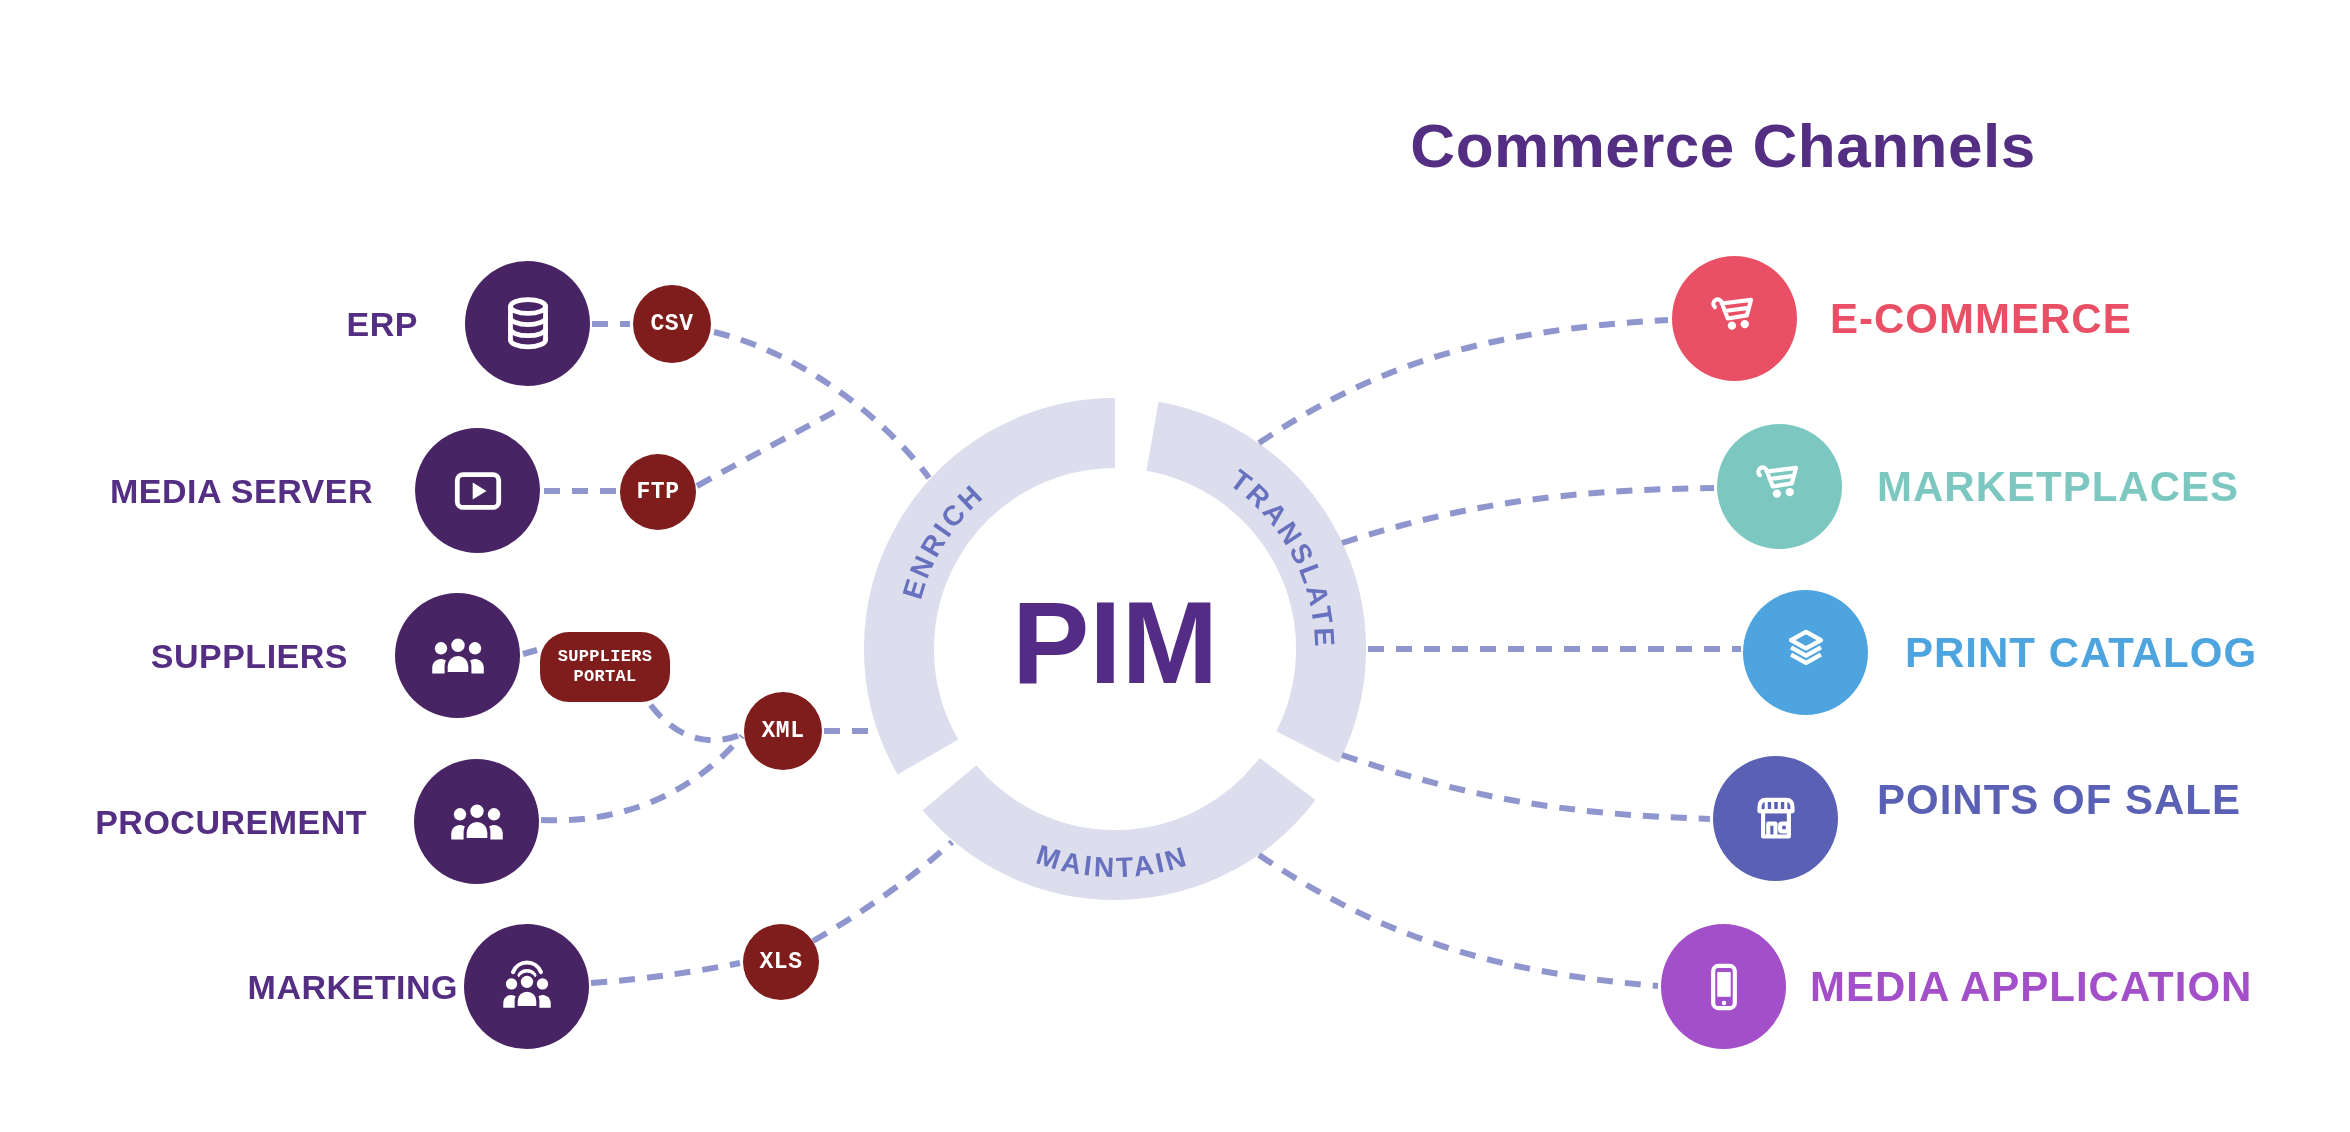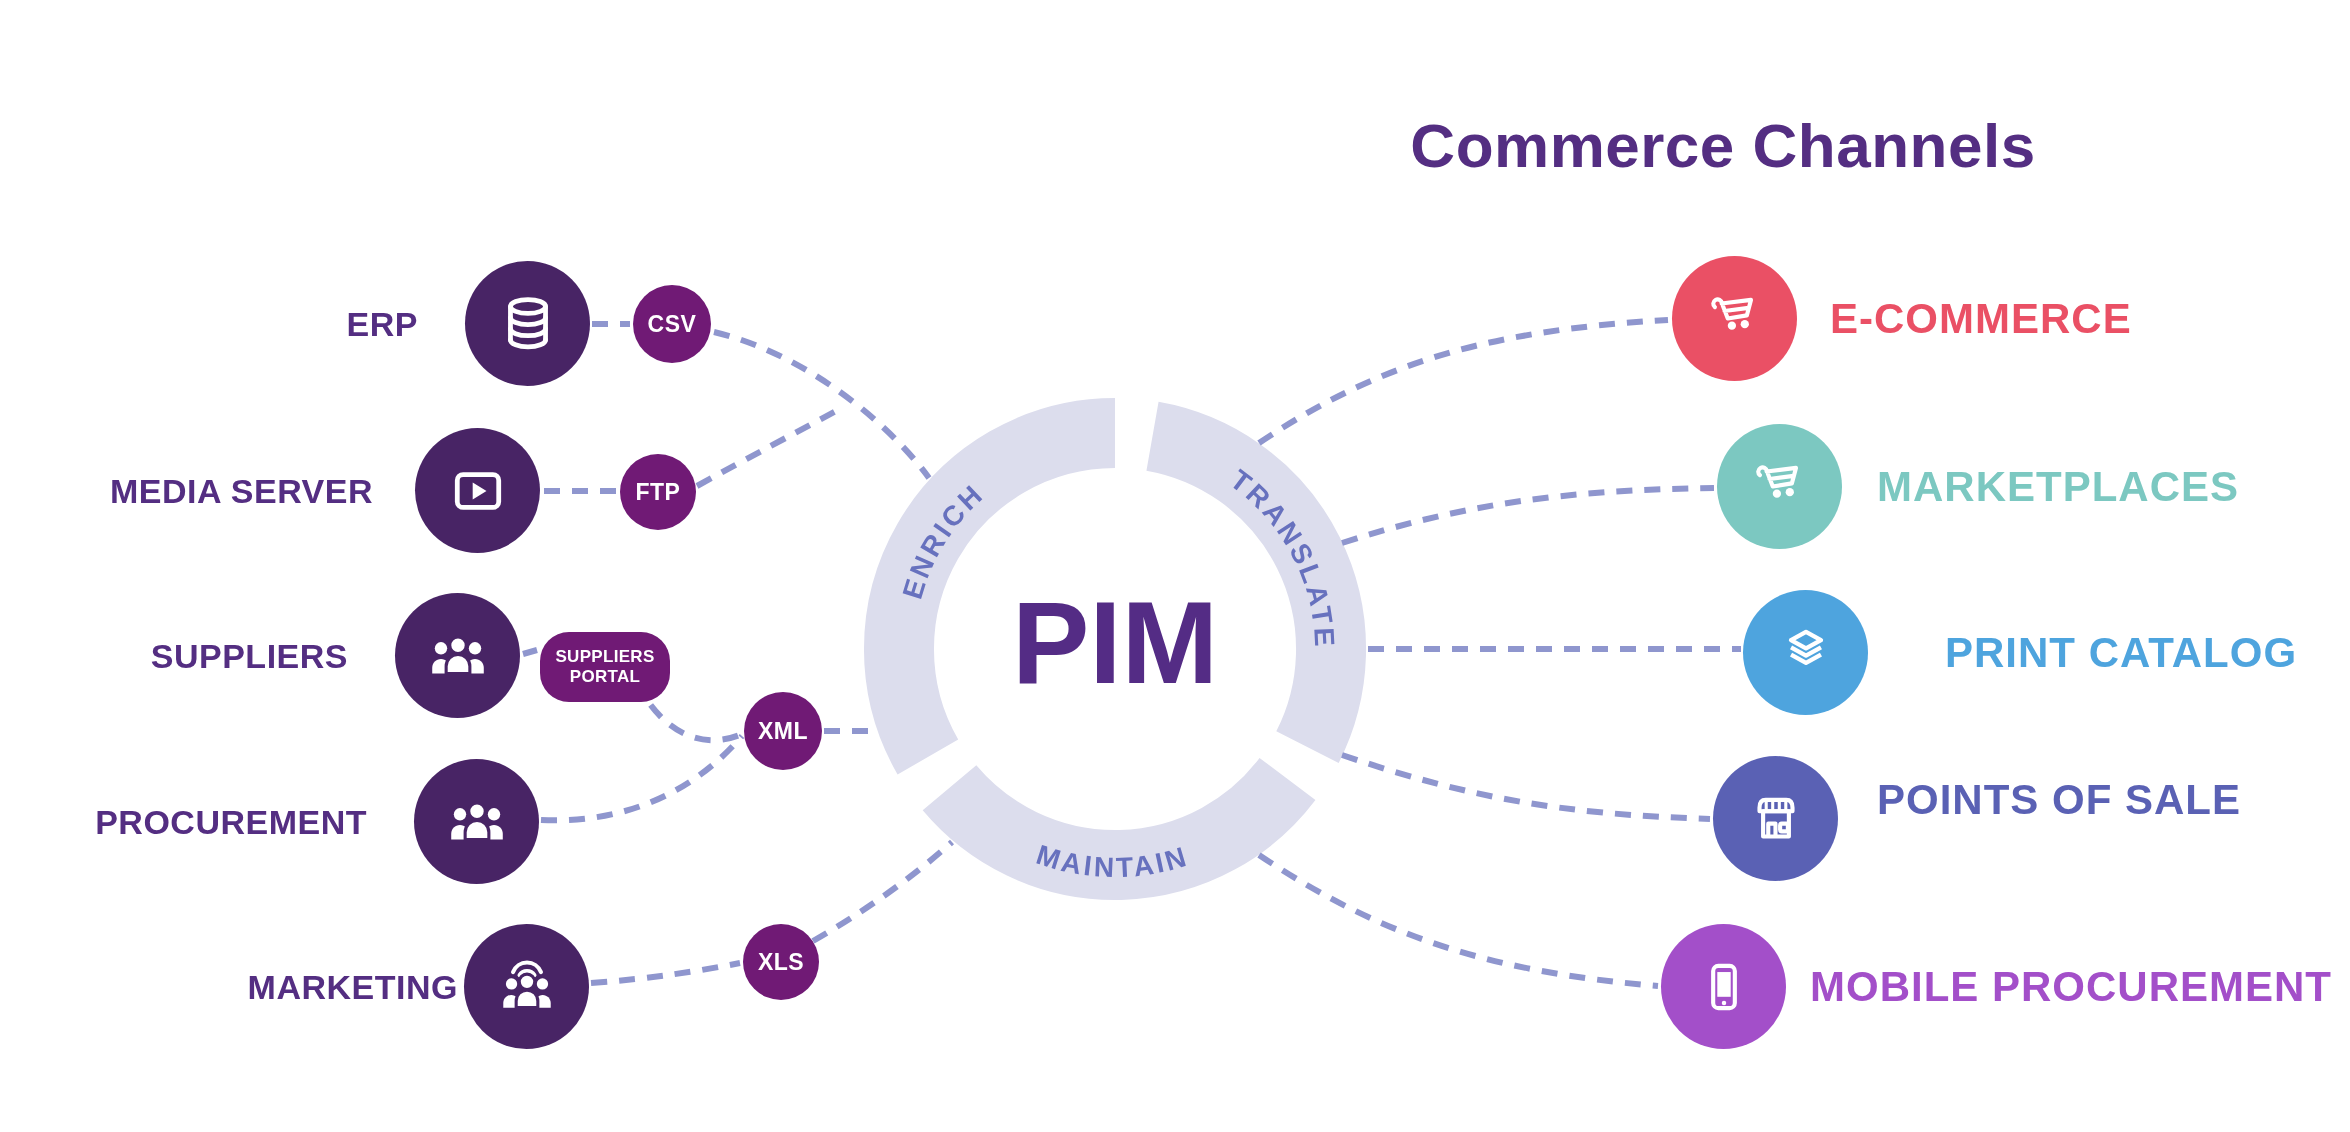--- a/index.html
+++ b/index.html
@@ -11,22 +11,22 @@
   #title-left{left:201px;top:70px;width:600px;}
   #title-right{left:1323px;top:70px;width:800px;margin-top:40px;}
 
   .src-label{position:absolute;font-size:34px;font-weight:700;color:#542e82;text-align:right;
              letter-spacing:0.5px;line-height:52px;}
   .ch-label{position:absolute;font-size:42px;font-weight:600;letter-spacing:1px;line-height:52px;white-space:nowrap;}
 
   .icon-circle{position:absolute;width:125px;height:125px;border-radius:50%;
                display:flex;align-items:center;justify-content:center;}
   .src-circle{background:#482465;}
-  .node{position:absolute;background:#701a75;color:#ffffff;display:flex;align-items:center;justify-content:center;
-        font-weight:700;text-align:center;}
+  .node{position:absolute;background:#7f1d1d;color:#ffffff;display:flex;align-items:center;justify-content:center;
+        font-weight:700;text-align:center;font-family:Liberation Mono, monospace;}
   .node-circle{border-radius:50%;font-size:23px;letter-spacing:0.5px;}
   .node-pill{border-radius:29px;font-size:17px;line-height:1.18;letter-spacing:0.3px;padding:0 8px;}
 
   .ch0{background:#ea5065;} .ch1{background:#7cc8c1;} .ch2{background:#4ea4de;}
   .ch3{background:#5a61b4;} .ch4{background:#a34fc9;}
   .cl0{color:#ea5065;} .cl1{color:#7cc8c1;} .cl2{color:#4ea4de;}
   .cl3{color:#5a61b4;} .cl4{color:#a34fc9;}
 
   #pim-label{position:absolute;left:915px;top:585px;width:400px;text-align:center;
              font-size:116px;font-weight:700;color:#542c85;letter-spacing:0px;line-height:1;}
@@ -184,21 +184,21 @@
 
   <div class="icon-circle ch2" style="left:1743px;top:590px;">
     <span>
       <svg width="66" height="66" viewBox="0 0 64 64" fill="none" stroke="#ffffff" stroke-width="4.2" stroke-linejoin="round">
         <path d="M32 11.5 L46.5 19.5 L32 27.5 L17.5 19.5 Z"></path>
         <path d="M17.5 26.5 L32 34.5 L46.5 26.5"></path>
         <path d="M17.5 33.5 L32 41.5 L46.5 33.5"></path>
       </svg>
     </span>
   </div>
-  <div class="ch-label cl2" style="left:1905px;top:627px;margin-left:40px;">PRINT CATALOG</div>
+  <div class="ch-label cl2" style="left:1905px;top:627px;">PRINT CATALOG</div>
 
   <div class="icon-circle ch3" style="left:1713px;top:756px;">
     <span>
       <svg width="66" height="66" viewBox="0 0 64 64" fill="none" stroke="#ffffff" stroke-width="4" stroke-linejoin="round">
         <path d="M16 24.5 V21 C16 15.5 18.5 13.5 22 13.5 H42 C45.5 13.5 48 15.5 48 21 V24.5 Z"></path>
         <path d="M22.5 14 V24.5 M28.8 14 V24.5 M35.2 14 V24.5 M41.5 14 V24.5" stroke-width="3"></path>
         <path d="M19.5 24.5 H44.5 V49 H19.5 Z"></path>
         <path d="M24.5 49 V36.5 H31.5 V49"></path>
         <rect x="36" y="36.5" width="7.5" height="7.5" rx="1.5"></rect>
       </svg>
@@ -208,15 +208,15 @@
 
   <div class="icon-circle ch4" style="left:1661px;top:924px;">
     <span>
       <svg width="66" height="66" viewBox="0 0 64 64">
         <rect x="21.5" y="11.5" width="21" height="41" rx="5" fill="none" stroke="#ffffff" stroke-width="4"></rect>
         <rect x="25.5" y="17.5" width="13" height="24" fill="#ffffff"></rect>
         <circle cx="32" cy="47.5" r="2.2" fill="#ffffff"></circle>
       </svg>
     </span>
   </div>
-  <div class="ch-label cl4" style="left:1810px;top:961px;">MOBILE PROCUREMENT</div>
+  <div class="ch-label cl4" style="left:1810px;top:961px;">MEDIA APPLICATION</div>
 
 </div>
 
 </body></html>

